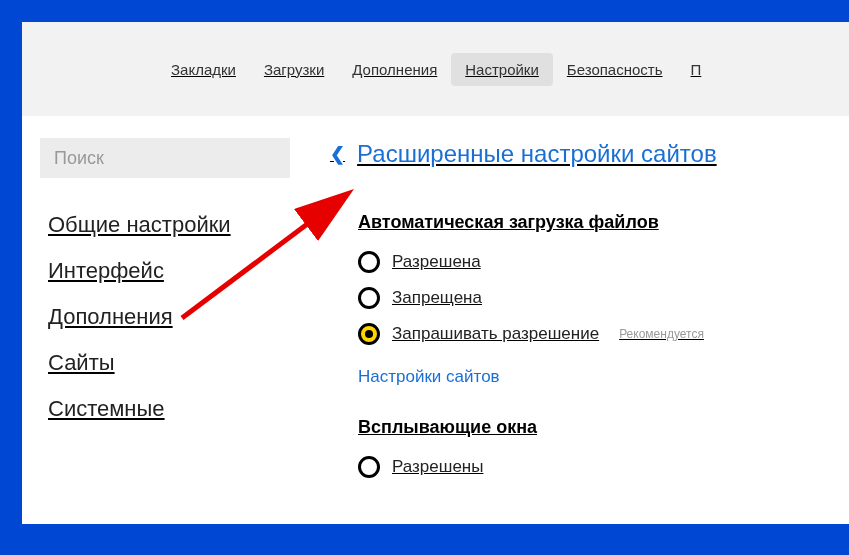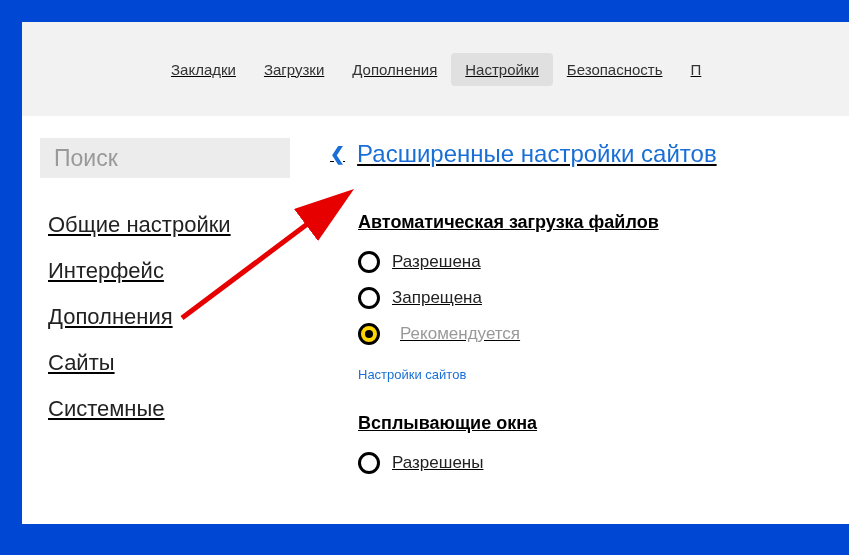--- a/index.html
+++ b/index.html
@@ -46,21 +46,21 @@
       width: 290px;
       padding: 22px 18px 0 18px;
       flex-shrink: 0;
     }
     .search {
       width: 250px;
       height: 40px;
       background: #ececec;
       border: none;
       padding: 0 14px;
-      font-size: 23px;
+      font-size: 18px;
       color: #999;
       margin-bottom: 24px;
     }
     .search::placeholder { color: #999; }
     .side-item {
       font-size: 22px;
       color: #222;
       padding: 10px 8px;
       cursor: pointer;
     }
@@ -120,27 +120,27 @@
       width: 8px;
       height: 8px;
       background: #000;
       border-radius: 50%;
     }
     .radio-label {
       font-size: 17px;
       color: #222;
     }
     .recommended {
-      font-size: 17px;
+      font-size: 12px;
       color: #999;
       margin-left: 8px;
     }
     .link {
       color: #1a6fd6;
-      font-size: 13px;
+      font-size: 17px;
       cursor: pointer;
       margin-top: 8px;
       display: inline-block;
     }
     .arrow {
       position: absolute;
       left: 150px;
       top: 166px;
       pointer-events: none;
       z-index: 10;
@@ -180,20 +180,21 @@
         <div class="radio-row">
           <span class="radio"></span>
           <span class="radio-label">Разрешена</span>
         </div>
         <div class="radio-row">
           <span class="radio"></span>
           <span class="radio-label">Запрещена</span>
         </div>
         <div class="radio-row">
           <span class="radio selected"></span>
+          <span class="radio-label">Запрашивать разрешение</span>
           <span class="recommended">Рекомендуется</span>
         </div>
         <span class="link">Настройки сайтов</span>
       </div>
 
       <div class="section">
         <div class="section-title">Всплывающие окна</div>
         <div class="radio-row">
           <span class="radio"></span>
           <span class="radio-label">Разрешены</span>

